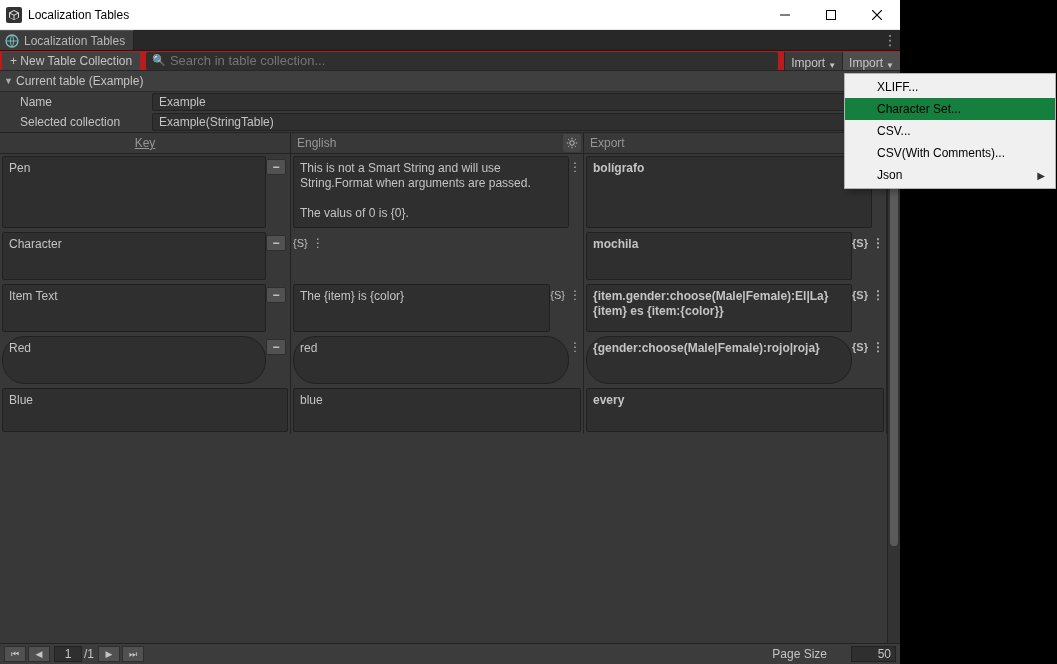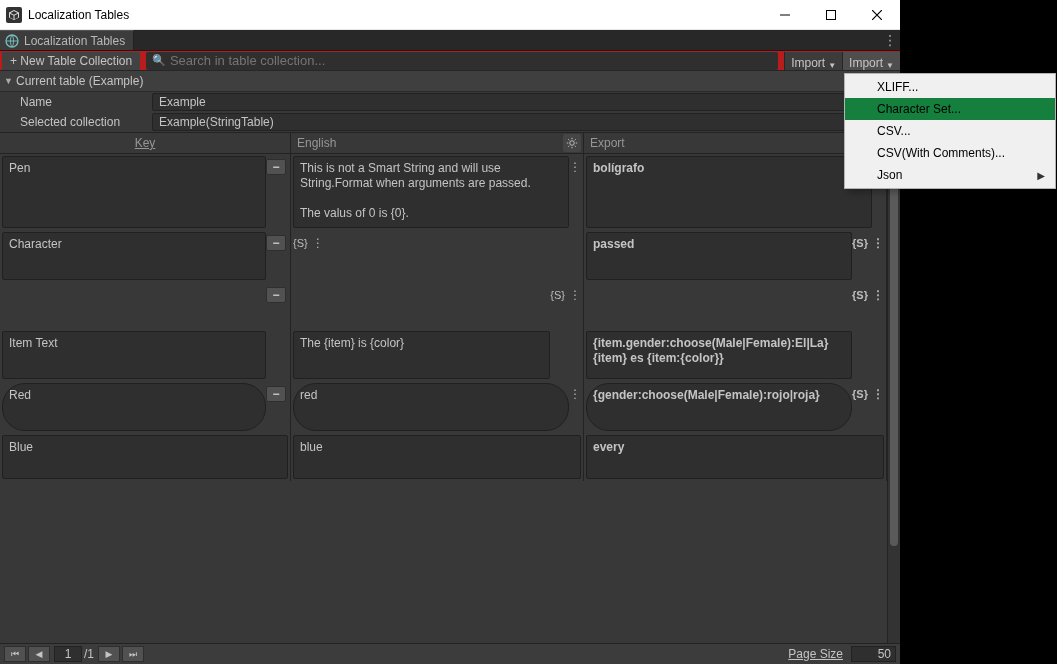--- a/index.html
+++ b/index.html
@@ -55,31 +55,31 @@
   .under .minus { width:20px; height:16px; background:#515151; color:#ccc; display:flex; align-items:center; justify-content:center; border-radius:2px; font-weight:bold; border:1px solid #2e2e2e;}
   .under .smart { color:#bdbdbd; font-size:11px;}
   .under .dots { color:#b4b4b4; width:10px; text-align:center;}
   
   .scrollbar { width:13px; background:#333; border-left:1px solid #232323; position:relative;}
   .thumb { position:absolute; left:2px; right:2px; top:2px; height:390px; background:#5a5a5a; border-radius:4px;}
   
   .footer { height:21px; background:#3c3c3c; border-top:1px solid #222; display:flex; align-items:center; padding:0 4px; color:#c4c4c4;}
   .navbtn { width:22px; height:16px; background:#515151; display:flex; align-items:center; justify-content:center; border:1px solid #2e2e2e; margin-right:2px; font-size:9px;}
   .footer .pagefield { width:28px; height:16px; background:#2f2f2f; color:#c4c4c4; text-align:center; border:1px solid #222; margin:0 2px;}
-  .footer .pagesize-label { margin-left:auto; margin-right:8px;text-decoration:underline;}
+  .footer .pagesize-label { margin-left:auto; margin-right:24px;}
   .footer .pagesize { width:45px; height:16px; background:#2f2f2f; border:1px solid #222; text-align:right; padding-right:4px;}
   
   .dropdown { position:absolute; left:844px; top:73px; width:212px; background:#f0f0f0; border:1px solid #b4b4b4; box-shadow:4px 4px 6px rgba(0,0,0,0.25); z-index:10; padding:2px 0;}
   .dropdown .item { height:22px; display:flex; align-items:center; padding:0 32px 0 32px; color:#000; font-size:12px; position:relative;}
   .dropdown .item.selected { background:#15803d;}
   .dropdown .item .subarrow { position:absolute; right:10px; font-size:10px; color:#333;}
   
   .txtarea.h1 { min-height:72px;}
   .txtarea.h2 { min-height:48px;}
-  .txtarea.h3 { min-height:48px;margin-top:47px;}
+  .txtarea.h3 { min-height:48px;}
   .txtarea.h4 { min-height:48px;border-radius:23px;}
   .txtarea.h5 { min-height:44px;}
   .kebab-v { letter-spacing:0; line-height:4px; font-size:14px;}
 </style>
 </head>
 <body>
 
 <div class="window">
 
   <div class="titlebar">
@@ -203,21 +203,21 @@
               <div class="minus">−</div>
             </div>
         </div>
         <div class="cell lang">
           <div class="under">
               <span class="smart">{S}</span>
               <span class="dots">⋮</span>
             </div>
         </div>
         <div class="cell lang2">
-          <div class="txtarea h2">passed</div>
+          <div class="txtarea h2">mochila</div>
           <div class="under">
               <span class="smart">{S}</span>
               <span class="dots">⋮</span>
             </div>
         </div>
       </div>
 
       <div class="row">
         <div class="cell key">
           <div class="txtarea h3">Item Text</div>

